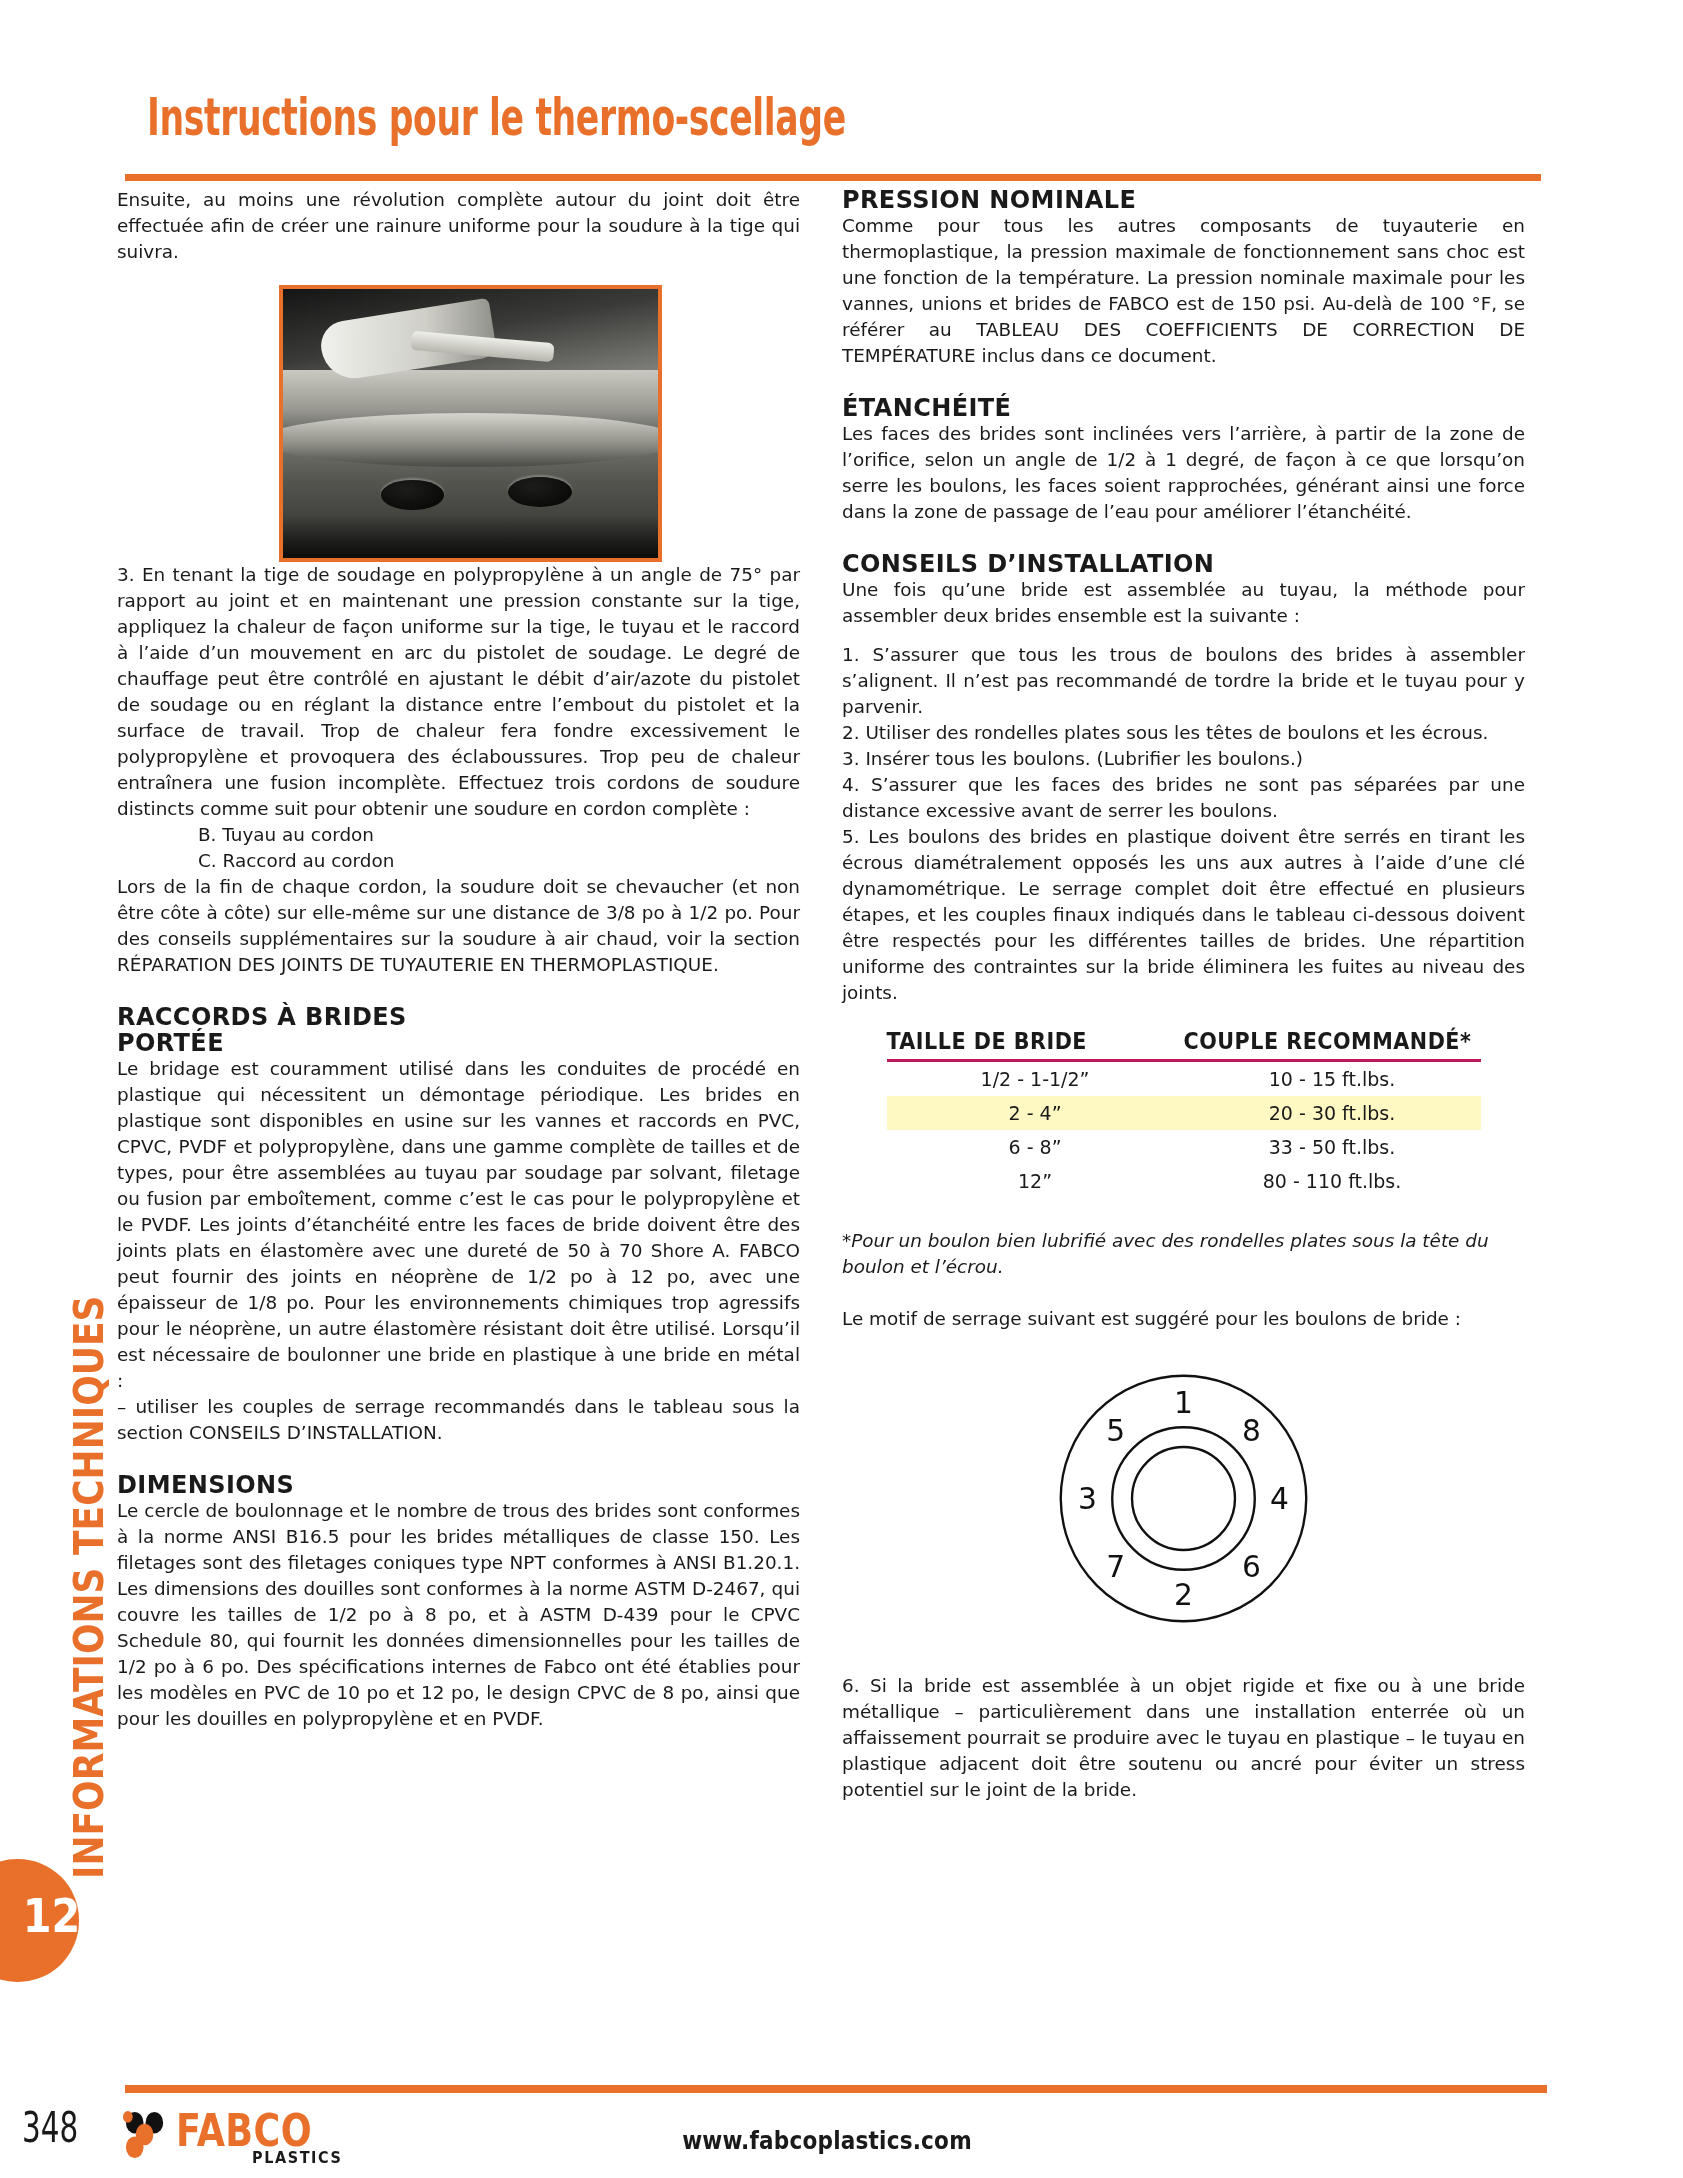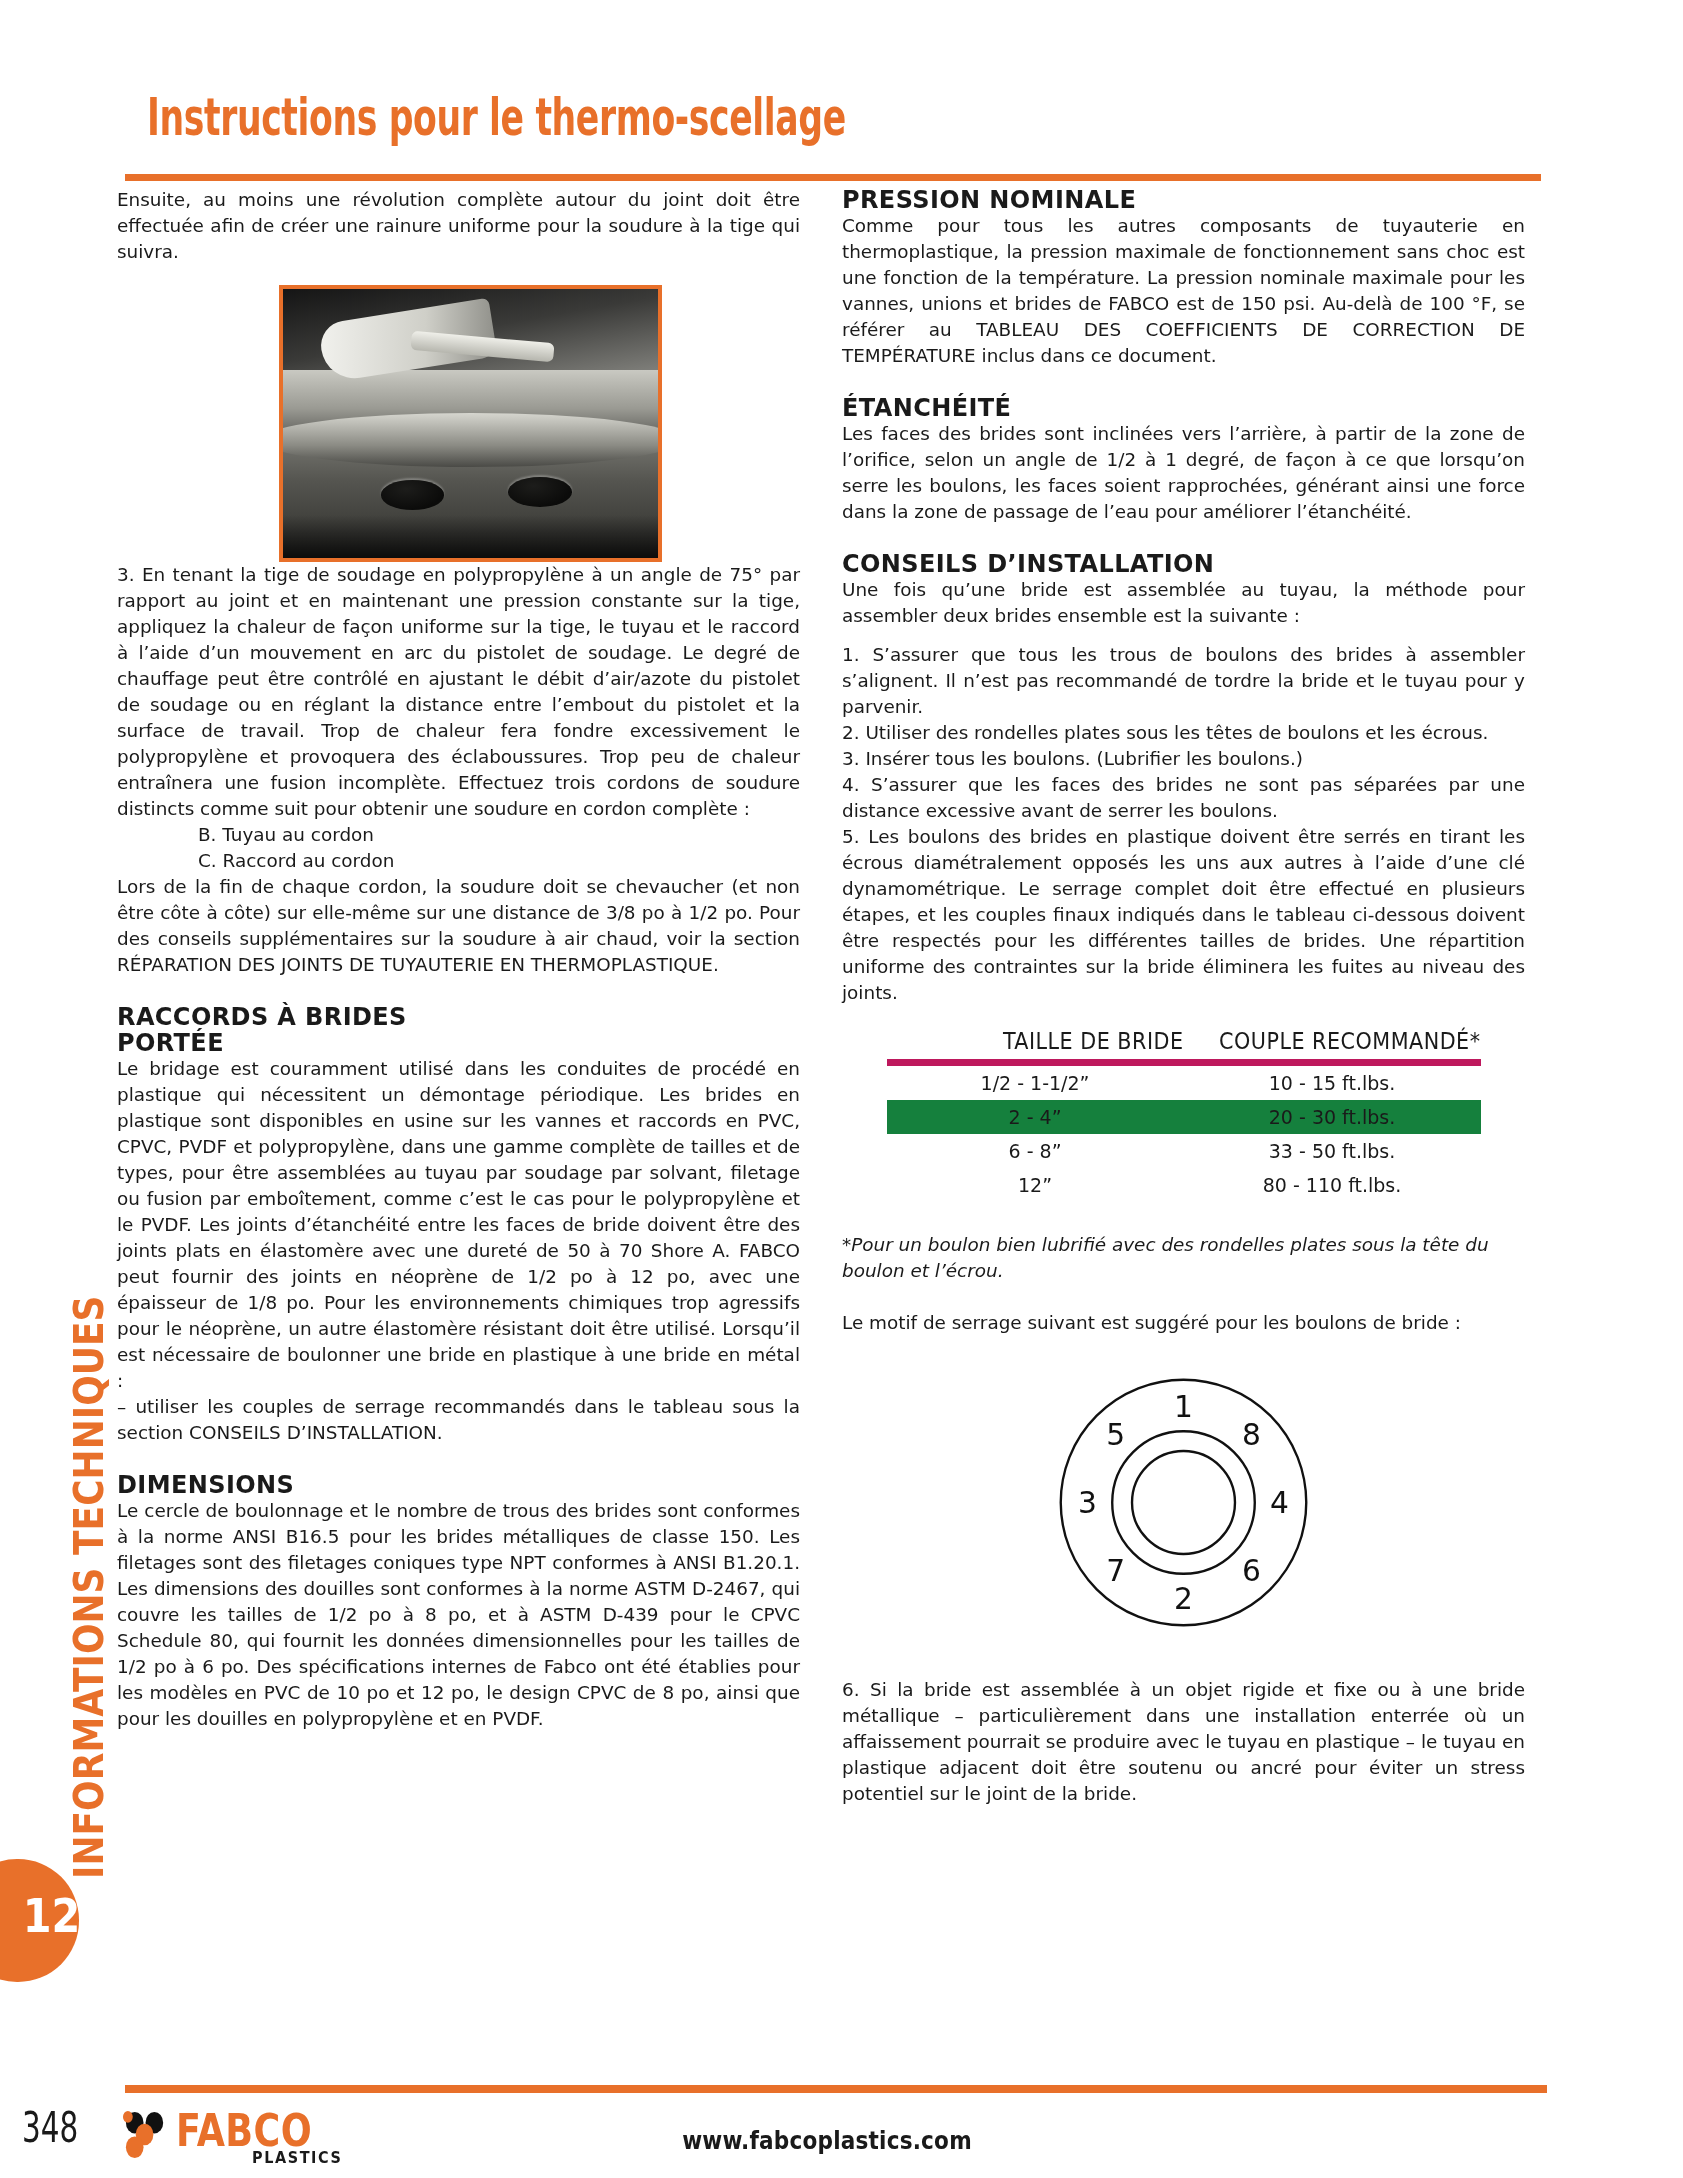--- a/index.html
+++ b/index.html
@@ -180,35 +180,35 @@
     width: 100%;
   }
   table.torque {
     border-collapse: collapse;
     margin: 0 auto;
     width: 594px;
     table-layout: fixed;
   }
   table.torque th {
     font-family: "DejaVu Sans Condensed", "Liberation Sans Narrow", "Liberation Sans", sans-serif;
-    font-weight: normal;
+    font-weight: bold;
     font-size: 23px;
     letter-spacing: 0.5px;
     padding: 0 0 5px 0;
-    text-align: right;
-    border-bottom: 7px solid #be185d;
+    text-align: left;
+    border-bottom: 3px solid #be185d;
     white-space: nowrap;
   }
   table.torque td {
     font-size: 19px;
     text-align: center;
     padding: 4px 0 4px 0;
     white-space: nowrap;
   }
-  table.torque tr.alt td { background: #15803d; text-align: center; }
+  table.torque tr.alt td { background: #fef9c3; text-align: center; }
 
   .footnote {
     font-style: italic;
     font-size: 18.4px;
     line-height: 26px;
     text-align: left;
   }
 
   
   .bolt-diagram {

